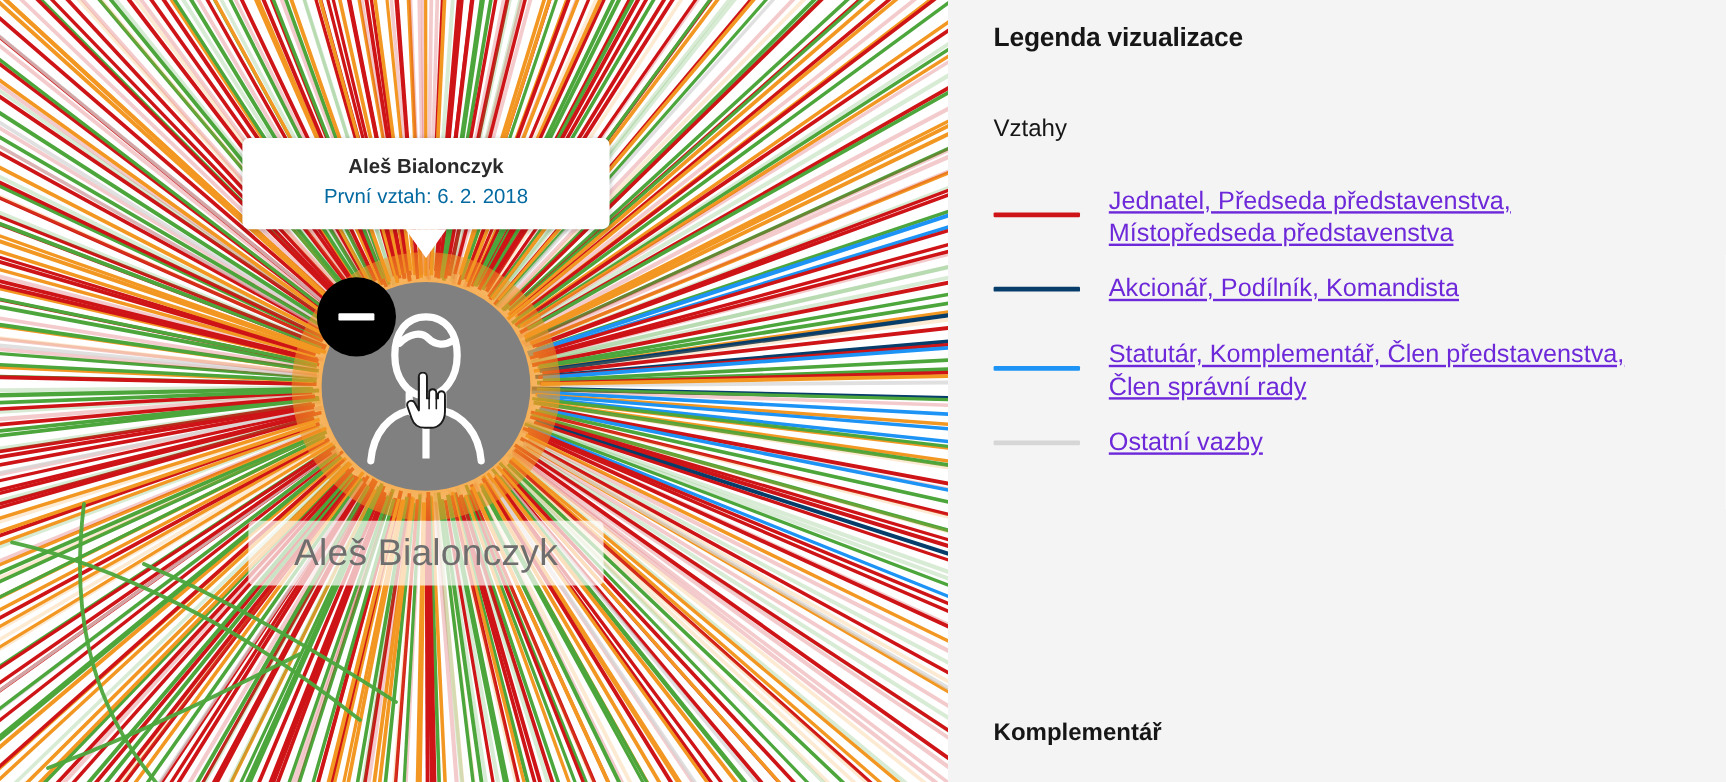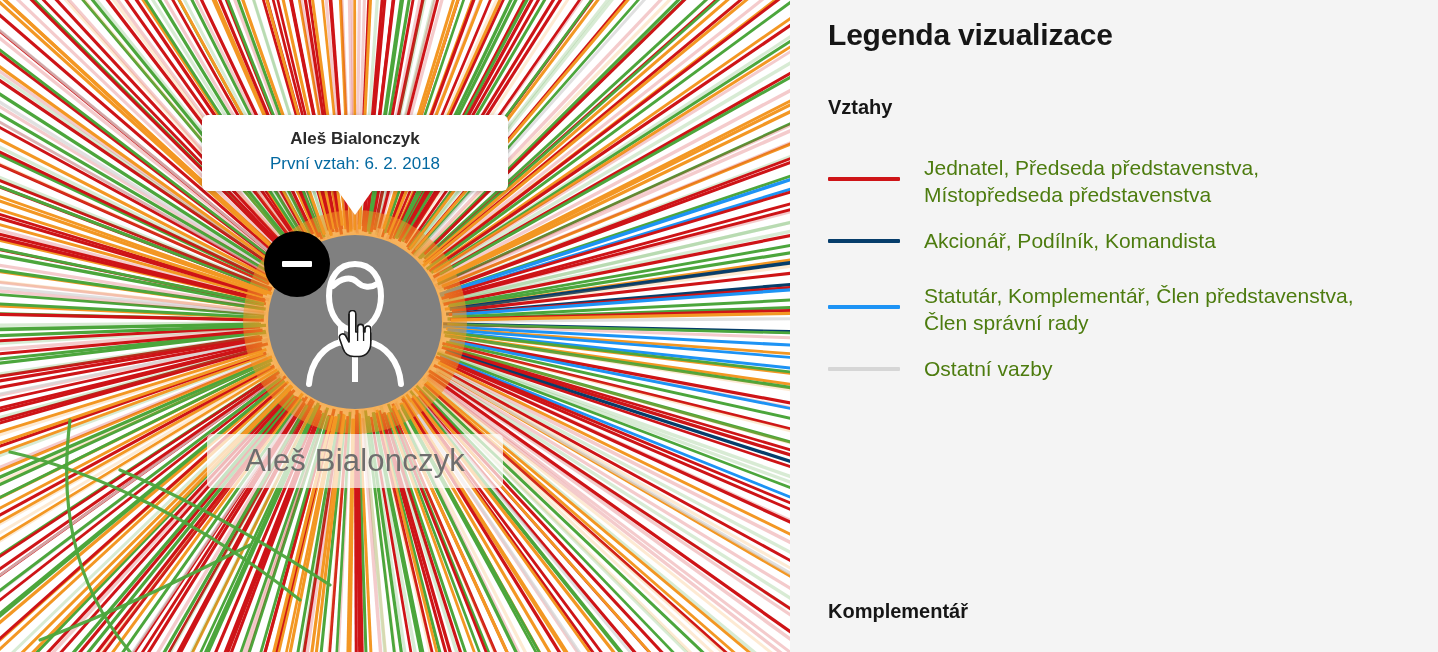--- a/index.html
+++ b/index.html
@@ -140,30 +140,30 @@
     width: 648px; height: 652px;
     background: #f4f4f4;
     flex: 0 0 648px;
     box-sizing: border-box;
     padding: 0;
     overflow: hidden;
   }
   #legend-title {
     position: absolute;
     left: 38px; top: 18px;
-    font-size: 30px;
+    font-size: 22px;
     font-weight: bold;
     color: #161616;
     letter-spacing: -0.2px;
   }
   #section-vztahy {
     position: absolute;
     left: 38px; top: 96px;
     font-size: 20px;
-    font-weight: bold;
+    font-weight: normal;
     color: #161616;
   }
   #legend-items {
     position: absolute;
     left: 36px; top: 152px;
     width: 600px;
   }
   .legend-row {
     display: flex;
     align-items: flex-start;
@@ -178,24 +178,25 @@
     box-sizing: border-box;
   }
   .legend-swatch {
     display: block;
     width: 72px;
     height: 4px;
     border-radius: 1px;
   }
   .legend-label {
     font-size: 21px;
-    color: #4d7c0f;
+    color: #6d28d9;
     line-height: 27px;
     padding-top: 2px;
     max-width: 470px;
+    text-decoration: underline;
   }
   .legend-row.single .legend-swatch-cell { height: 30px; }
   .legend-row.single { margin-bottom: 24px; }
   .legend-row.single .legend-label { padding-top: 1px; }
 
   #section-spolecnosti {
     position: absolute;
     left: 38px; top: 600px;
     font-size: 20px;
     font-weight: bold;

